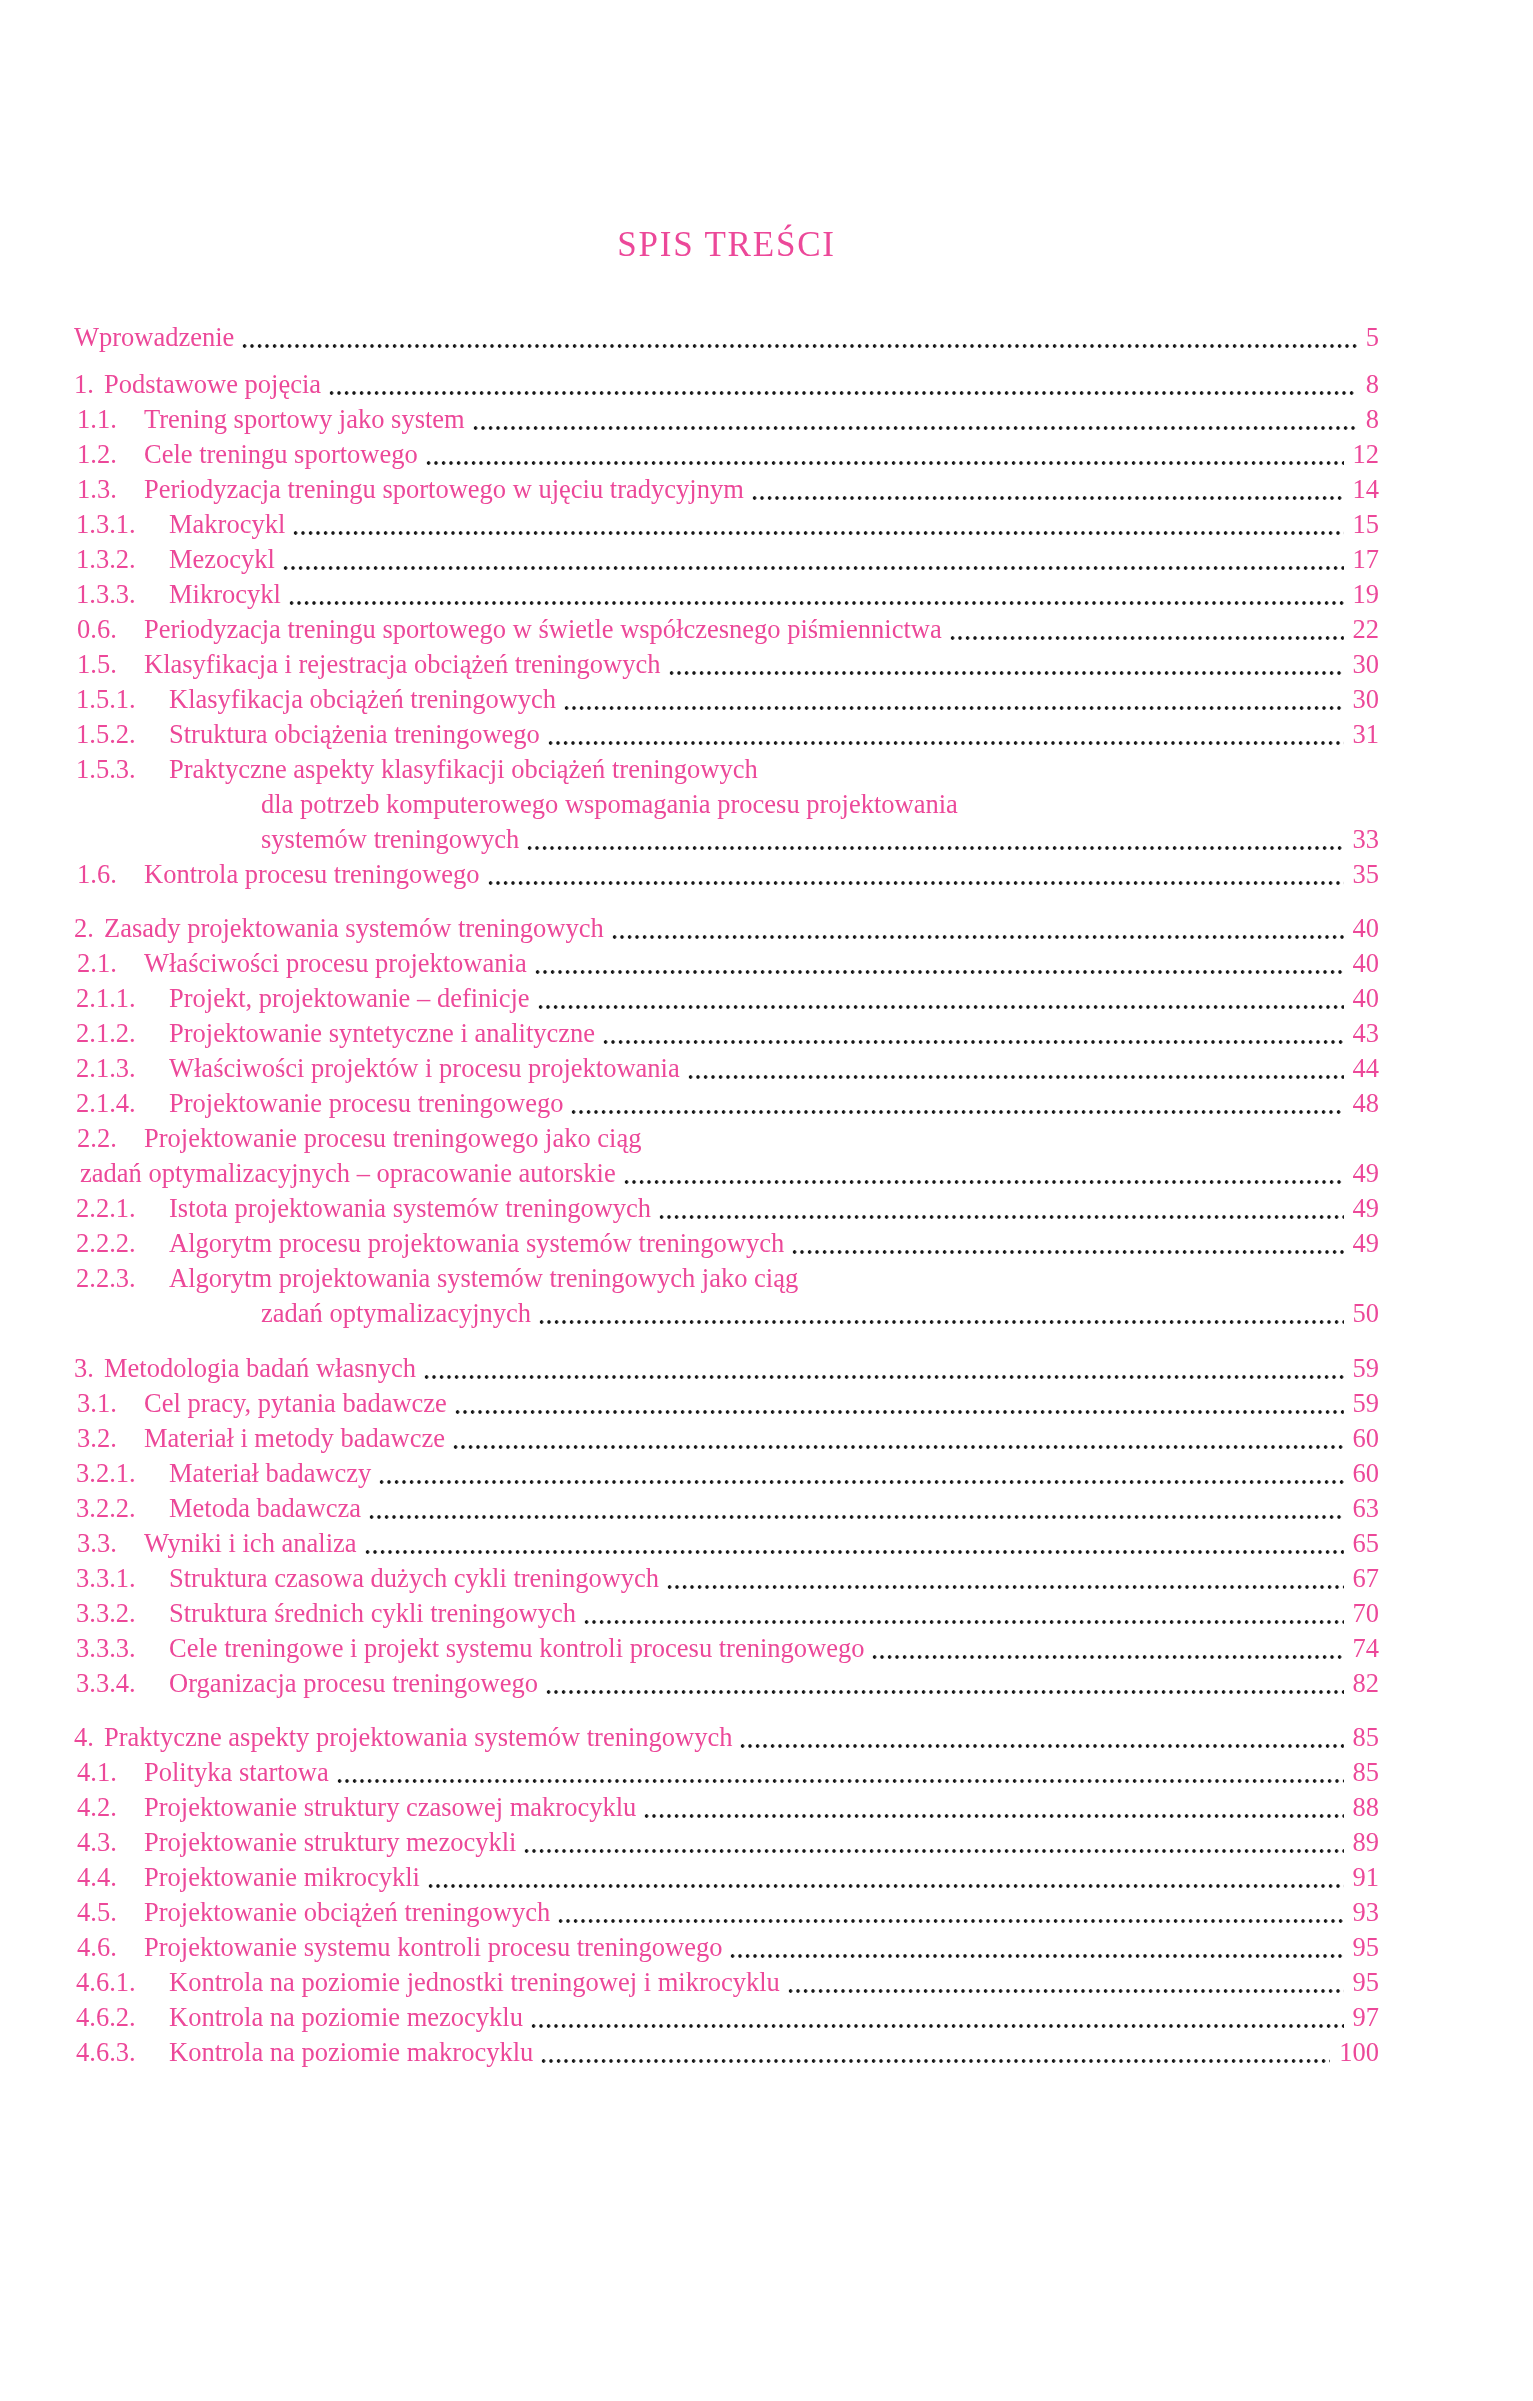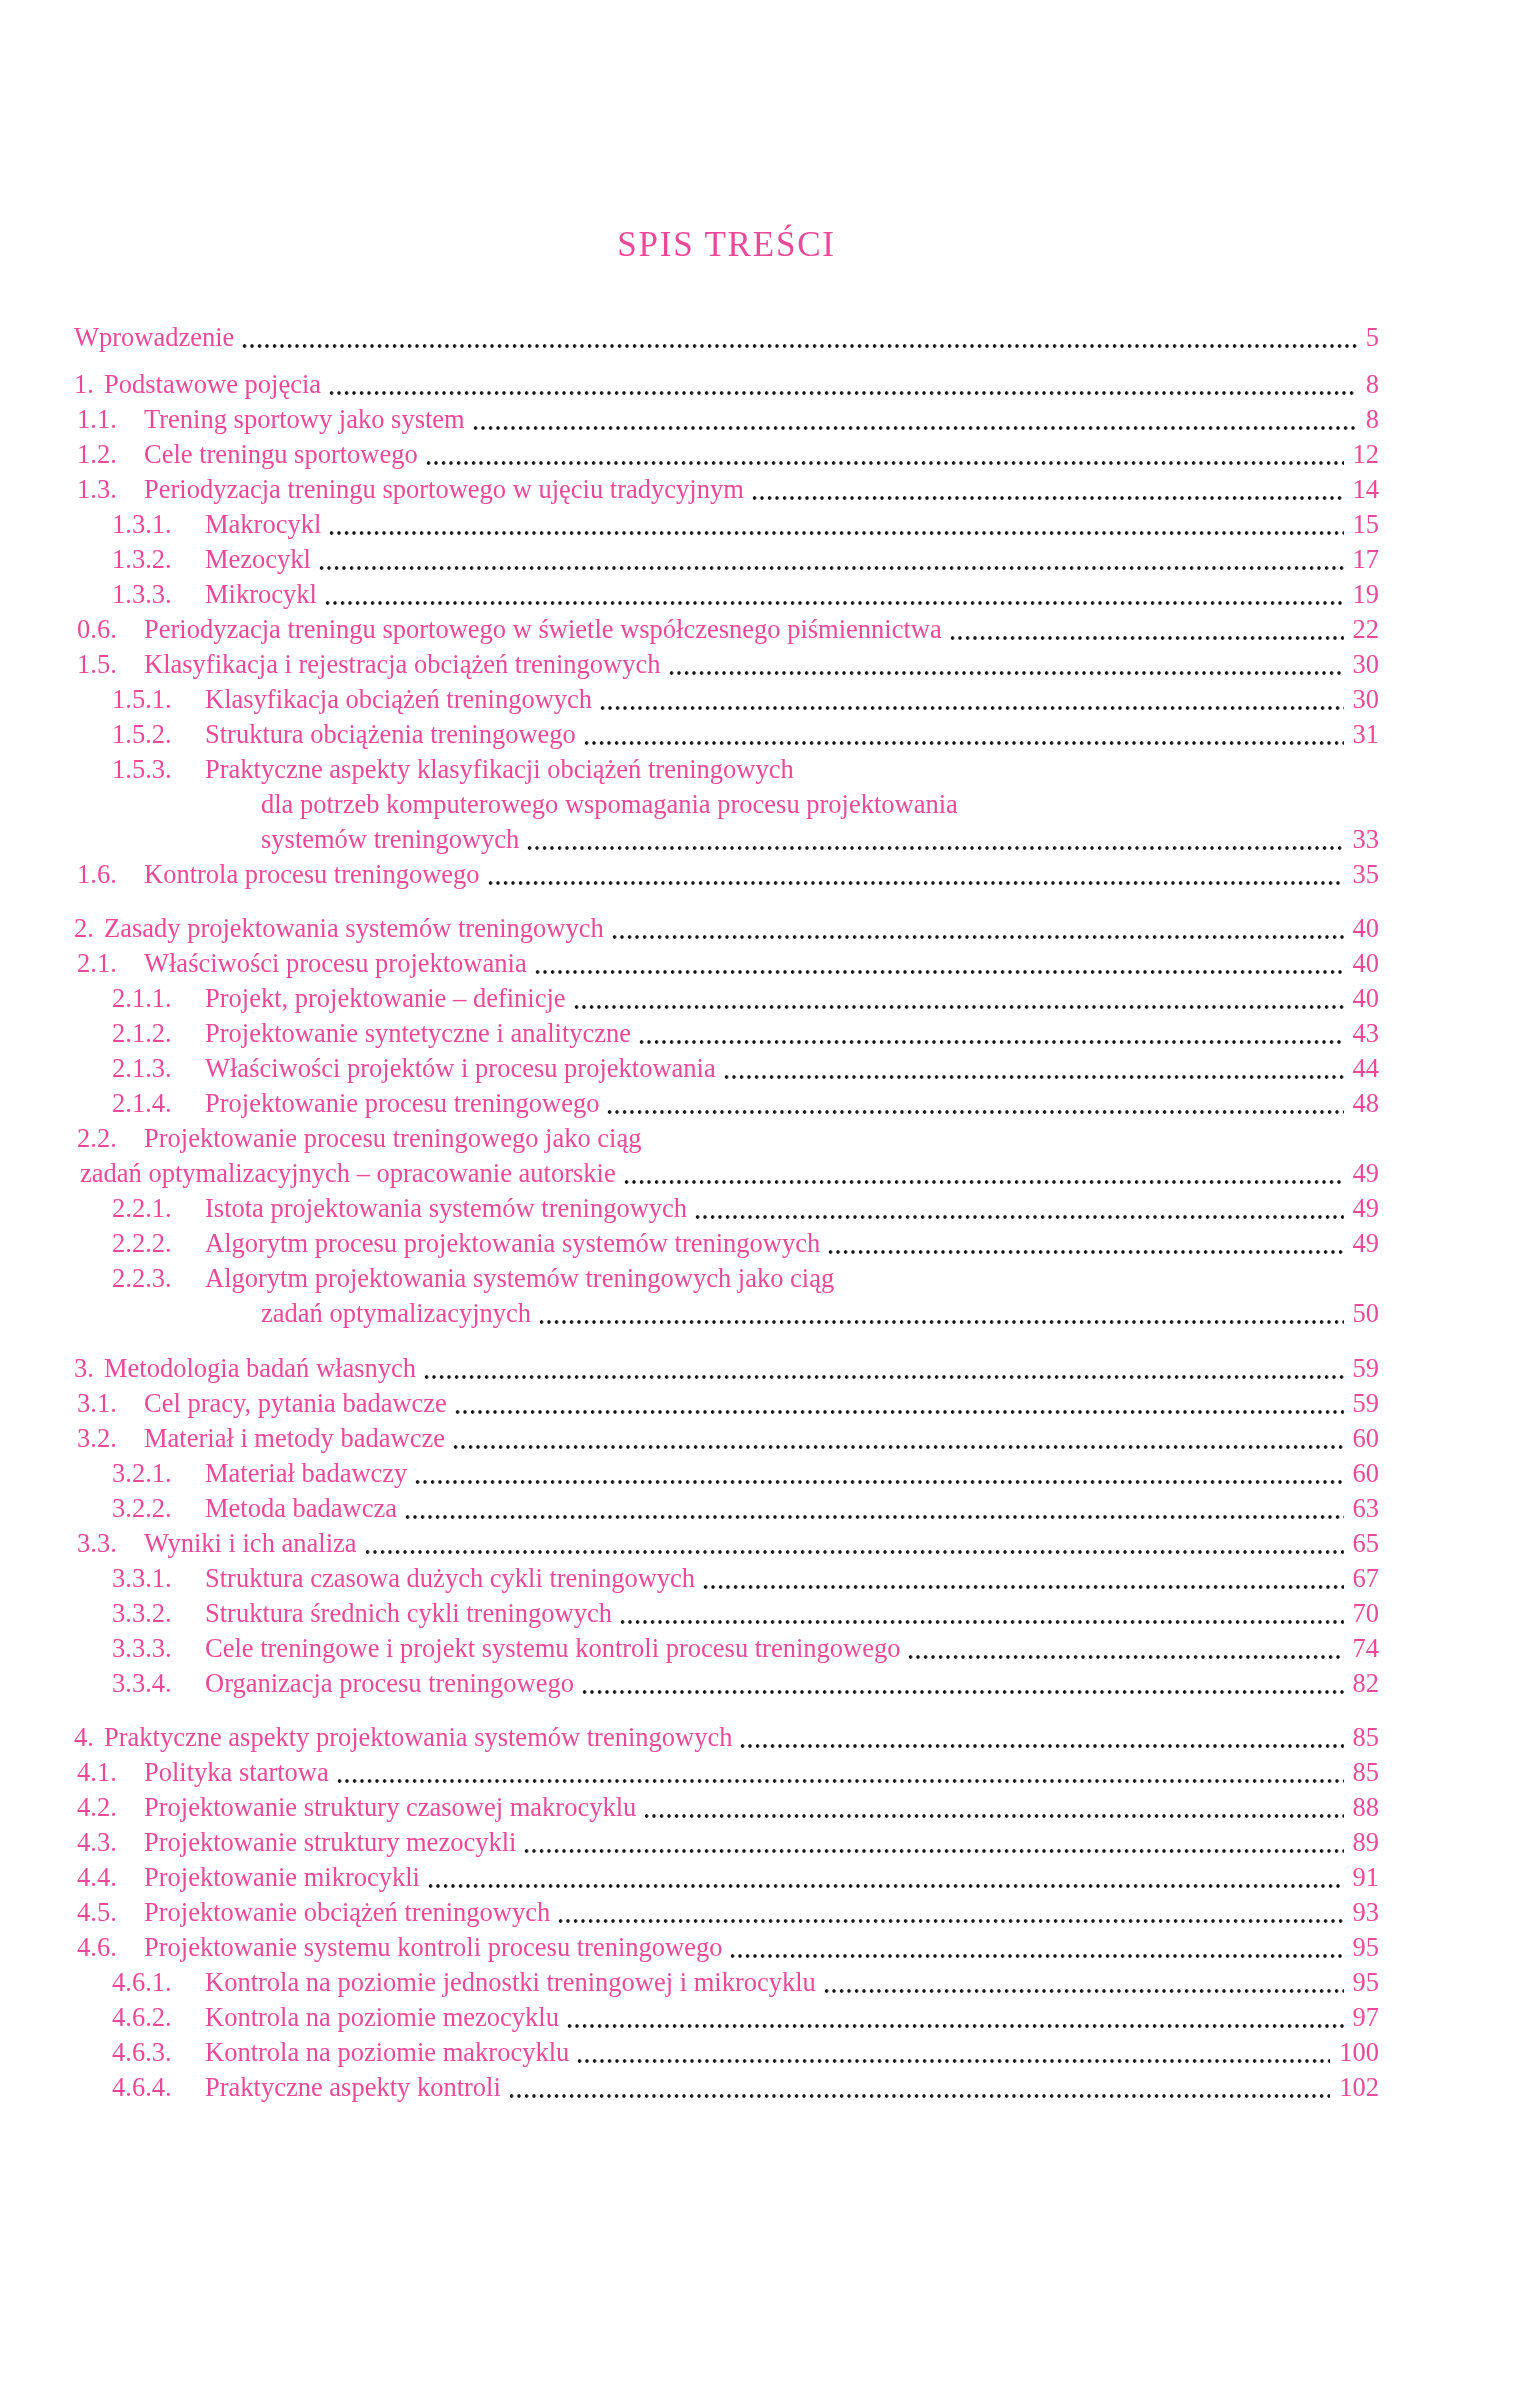--- a/index.html
+++ b/index.html
@@ -36,21 +36,21 @@
     line-height: 35px;
     font-size: 26.5px;
     padding-right: 154px;
     white-space: nowrap;
   }
   .row.gap-sm { margin-top: 11.5px; }
   .row.gap-lg { margin-top: 19.5px; }
 
   .l0 { padding-left: 74px; align-items: center; }
   .l1 { padding-left: 77px; }
-  .l2 { padding-left: 112px; }
+  .l2 { padding-left: 76px; }
   .c1 { padding-left: 80px; }
   .c2 { padding-left: 261px; }
 
   .num { flex: none; }
   .l0 .num { width: 30px; }
   .l1 .num { width: 67px; }
   .l2 .num { width: 93px; }
 
   .label { flex: none; }
 
@@ -342,21 +342,15 @@
         <span class="label">Kontrola na poziomie mezocyklu</span>
         <span class="leader"></span>
         <span class="page-num">97</span>
       </div>
       <div class="row l2">
         <span class="num">4.6.3.</span>
         <span class="label">Kontrola na poziomie makrocyklu</span>
         <span class="leader"></span>
         <span class="page-num">100</span>
       </div>
-      <div class="row l2">
-        <span class="num">4.6.4.</span>
-        <span class="label">Praktyczne aspekty kontroli</span>
-        <span class="leader"></span>
-        <span class="page-num">102</span>
-      </div>
     </div>
 </div>
 
 
 </body></html>

